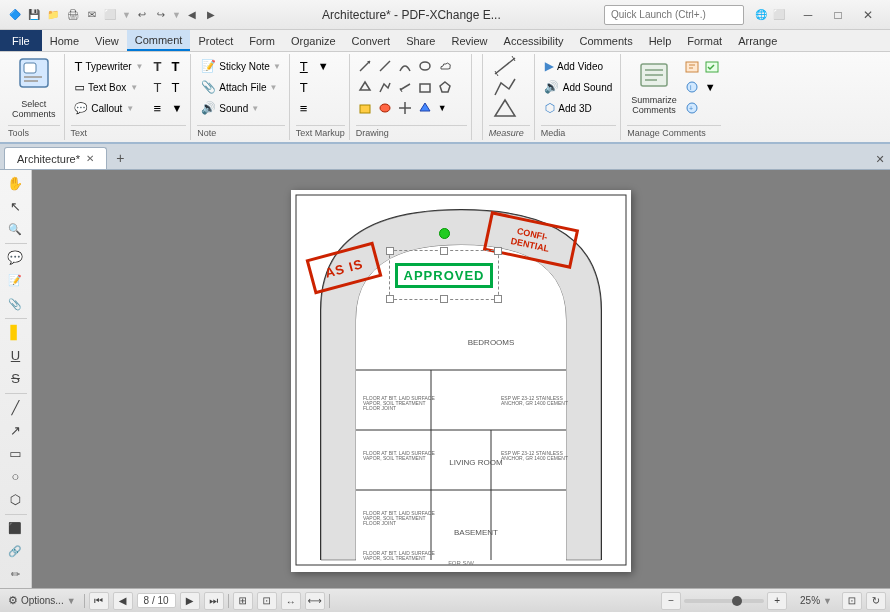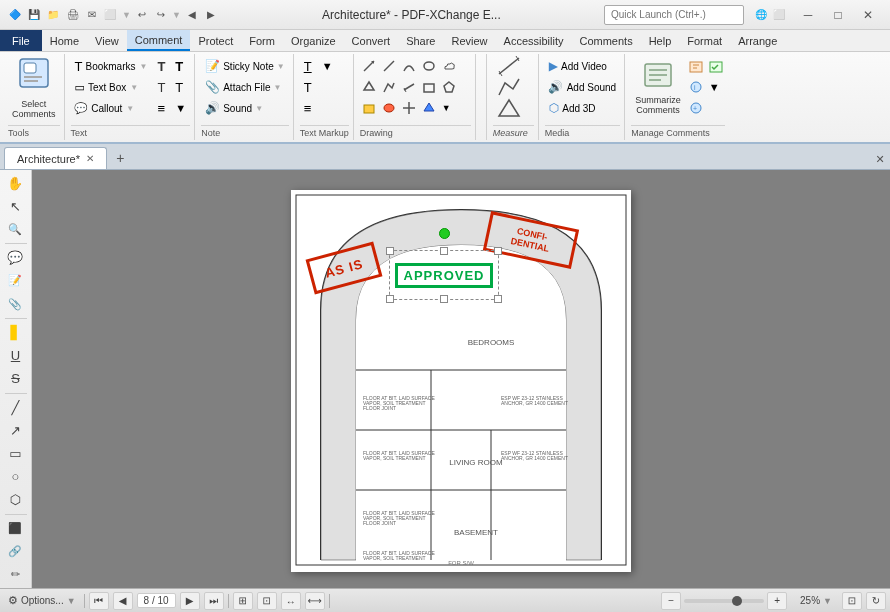--- a/index.html
+++ b/index.html
@@ -349,21 +349,21 @@
       </div>
     </div>
     <div class="ribbon-group-label">Tools</div>
   </div>
 
   <div class="ribbon-group">
     <div class="ribbon-group-content">
       <div class="ribbon-col">
         <div class="ribbon-btn-small">
           <span style="font-size:13px;">T</span>
-          <span style="font-size:10px;">Bookmarks</span>
+          <span style="font-size:10px;">Typewriter</span>
           <span style="font-size:8px;color:#aaa;margin-left:1px;">▼</span>
         </div>
         <div class="ribbon-btn-small">
           <span style="font-size:11px;">▭</span>
           <span style="font-size:10px;">Text Box</span>
           <span style="font-size:8px;color:#aaa;margin-left:1px;">▼</span>
         </div>
         <div class="ribbon-btn-small">
           <span style="font-size:11px;">💬</span>
           <span style="font-size:10px;">Callout</span>

